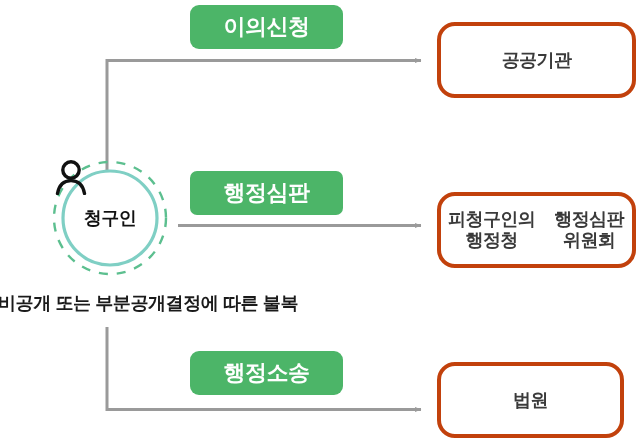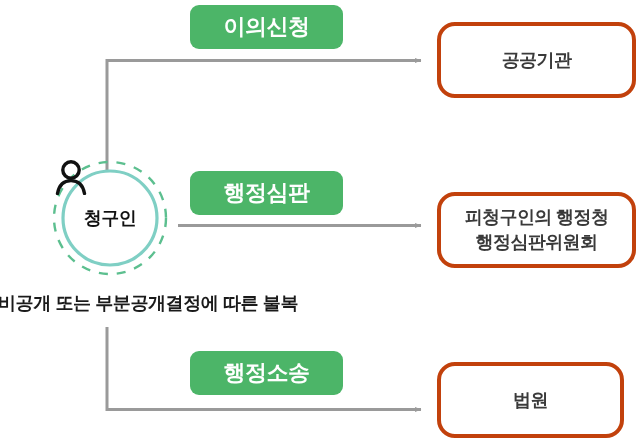--- a/index.html
+++ b/index.html
@@ -33,21 +33,21 @@
     background: #4cb568;
     border-radius: 9px;
     color: #ffffff;
     font-size: 22px;
     font-weight: bold;
     letter-spacing: -0.5px;
     line-height: 1;
     box-sizing: border-box;
   }
   .pill-1 { left: 190px; top: 5px;   width: 153px; height: 44px; }
-  .pill-2 { left: 190px; top: 171px; width: 153px; height: 44px; }
+  .pill-2 { left: 190px; top: 171px; width: 153px; height: 44px; border-radius: 7px; }
   .pill-3 { left: 190px; top: 351px; width: 153px; height: 44px; justify-content: center; }
 
   
   .node {
     position: absolute;
     display: flex;
     align-items: center;
     justify-content: center;
     background: #ffffff;
     border: 4px solid #c2410c;
@@ -57,21 +57,20 @@
     font-size: 18px;
     font-weight: bold;
     letter-spacing: -0.6px;
     text-align: center;
   }
   .node-1 { left: 437px; top: 22px;  width: 199px; height: 76px; }
   .node-2 { left: 437px; top: 192px; width: 199px; height: 76px; }
   .node-3 { left: 437px; top: 362px; width: 187px; height: 76px; }
   .node-lines {
     display: flex;
-    flex-direction: column;
     gap: 4px;
     line-height: 1.15;
     align-items: center;
   }
 
   
   .actor {
     position: absolute;
     left: 51px;
     top: 159px;

